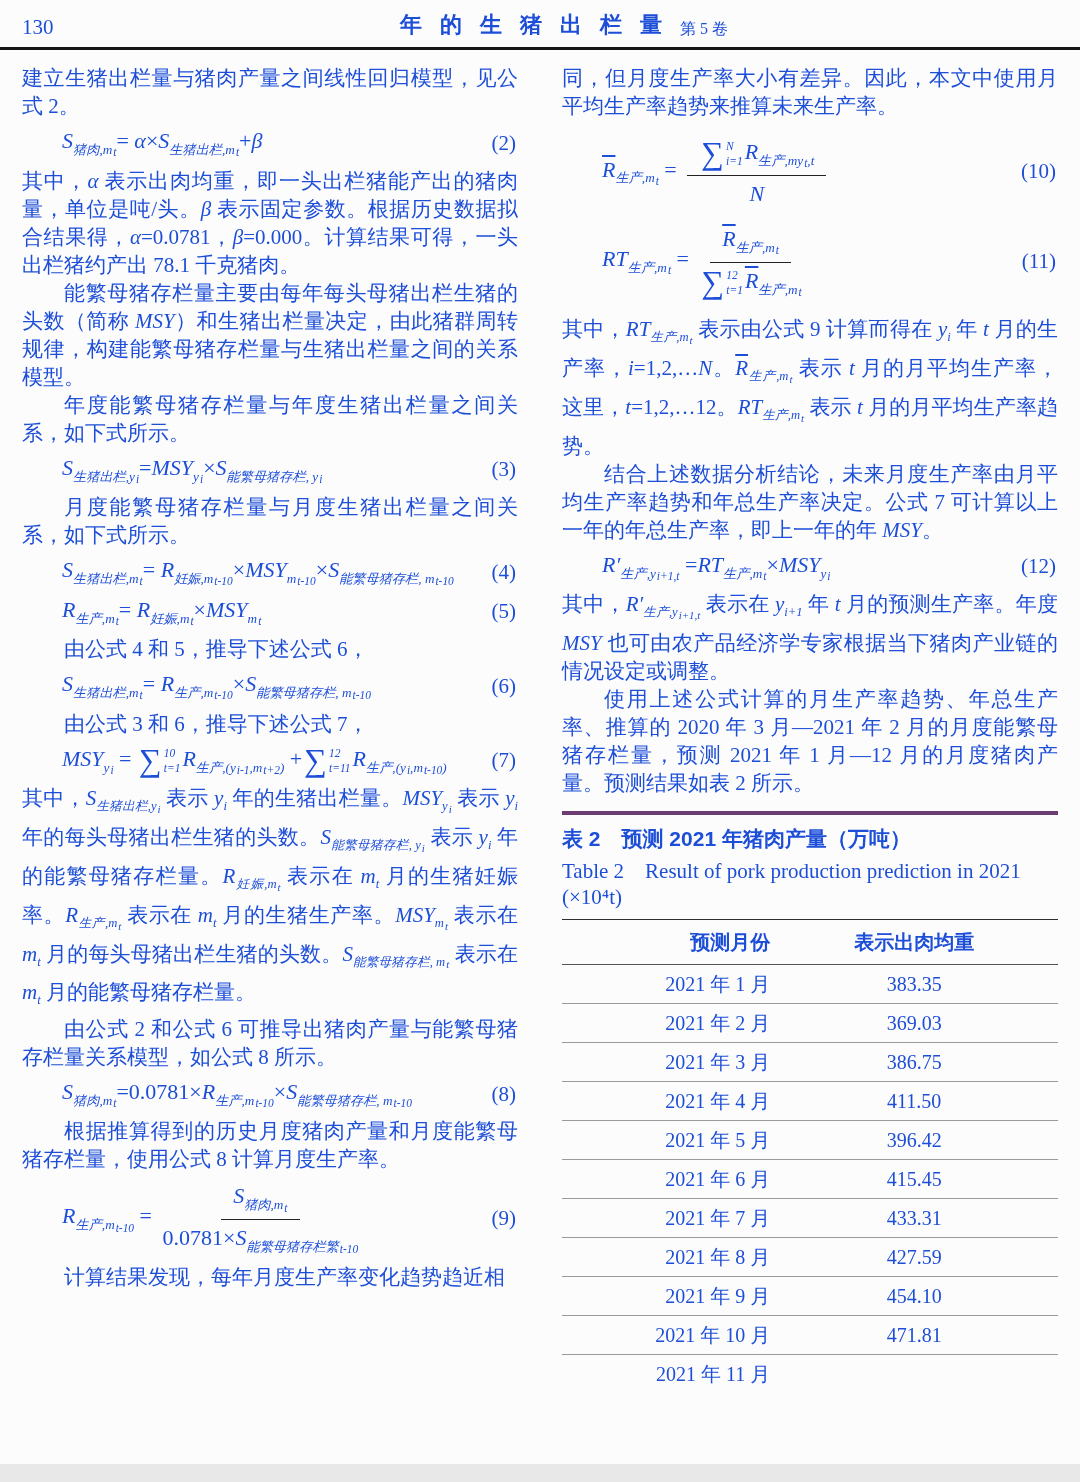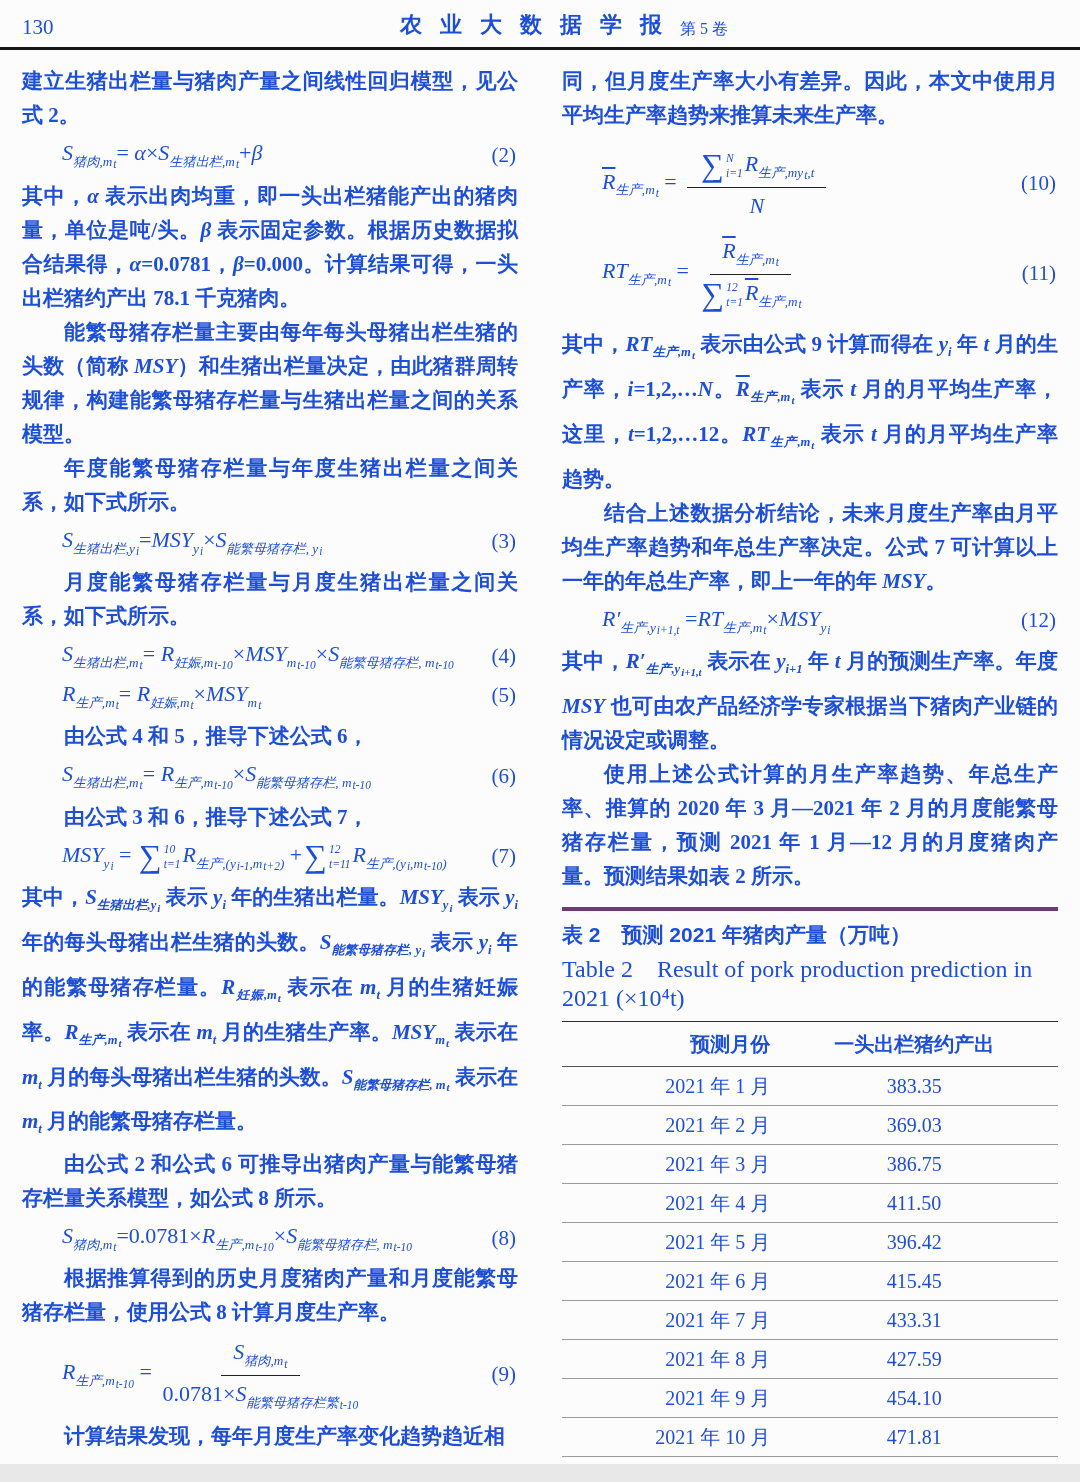--- a/index.html
+++ b/index.html
@@ -16,21 +16,21 @@
   .runhead .pno{font-size:21px;text-align:left;}
   .runhead .jtitle{
     font-family:"Liberation Sans","DejaVu Sans",sans-serif;
     font-weight:600;font-size:22px;letter-spacing:18px;text-align:center;
   }
   .runhead .vol{font-size:16px;text-align:left;}
   
   .columns{display:flex;gap:44px;padding:14px 22px 0;}
   .col{width:496px;}
   .para{
-    margin:0;font-size:21px;line-height:34px;text-align:justify;font-weight:bold;
+    margin:0;font-size:21px;line-height:28px;text-align:justify;
   }
   .ind{text-indent:2em;}
   .subheading{margin:5px 0;font-size:21px;line-height:32px;}
   
   .eq{display:flex;align-items:center;margin:7px 0;}
   .eq .math{flex:1;padding-left:40px;font-size:22px;line-height:1.25;}
   .eq .eqno{font-size:21px;padding-right:2px;}
   .t-n{font-style:normal;}
   .t-i{font-style:italic;}
   .t-s{font-size:0.60em;font-style:italic;vertical-align:-0.42em;}
@@ -44,21 +44,21 @@
     vertical-align:middle;margin:0 5px;text-align:center;}
   .frac .num{border-bottom:1.5px solid #222;padding:2px 12px 4px;}
   .frac .den{padding-top:4px;}
   
   .tbl{margin-top:14px;}
   .rule-thick{height:4px;}
   .cap-cn{
     margin:10px 0 4px;font-family:"Liberation Sans","DejaVu Sans",sans-serif;
     font-weight:700;font-size:21px;
   }
-  .cap-en{margin:0 0 9px;font-size:24px;}
+  .cap-en{margin:0 0 9px;font-size:21px;}
   .thead{
     display:flex;align-items:center;height:44px;
     border-top:1.6px solid #2e2e2e;border-bottom:1.2px solid #555;
     font-family:"Liberation Sans","DejaVu Sans",sans-serif;
     font-weight:600;font-size:20px;
   }
   .trow{
     display:flex;align-items:center;height:38px;
     border-bottom:1px solid #9a9a9a;font-size:20px;
   }
@@ -66,21 +66,21 @@
   .c1{flex:0 0 42%;text-align:right;}
   .c2{flex:1;text-align:center;}
 </style>
 </head>
 <body>
 
 <div class="page">
 
   <header class="runhead">
     <span class="pno">130</span>
-    <span class="jtitle">农业大数据学报</span>
+    <span class="jtitle">年的生猪出栏量</span>
     <span class="vol">第 5 卷</span>
   </header>
 
   <div class="columns">
 
     <div class="col">
       <p class="para"><span class="t-n">建立生猪出栏量与猪肉产量之间线性回归模型，见公式 2。</span></p>
 
       <div class="eq">
         <span class="math"><span class="t-i">S</span><span class="t-s">猪肉,m</span><span class="t-ss">t</span><span class="t-n">= </span><span class="t-i">α</span><span class="t-n">×</span><span class="t-i">S</span><span class="t-s">生猪出栏,m</span><span class="t-ss">t</span><span class="t-n">+</span><span class="t-i">β</span></span>
@@ -196,21 +196,21 @@
       <p class="para"><span class="t-n">其中，</span><span class="t-i">R′</span><span class="t-s">生产,y</span><span class="t-ss">i+1,t</span><span class="t-n"> 表示在 </span><span class="t-i">y</span><span class="t-s">i+1</span><span class="t-n"> 年 </span><span class="t-i">t</span><span class="t-n"> 月的预测生产率。年度 </span><span class="t-i">MSY</span><span class="t-n"> 也可由农产品经济学专家根据当下猪肉产业链的情况设定或调整。</span></p>
       <p class="para ind"><span class="t-n">使用上述公式计算的月生产率趋势、年总生产率、推算的 2020 年 3 月—2021 年 2 月的月度能繁母猪存栏量，预测 2021 年 1 月—12 月的月度猪肉产量。预测结果如表 2 所示。</span></p>
 
       <section class="tbl">
         <div class="rule-thick" style="background: rgb(109, 60, 114);"></div>
         <p class="cap-cn">表 2　预测 2021 年猪肉产量（万吨）</p>
         <p class="cap-en">Table 2　Result of pork production prediction in 2021 (×10⁴t)</p>
 
         <div class="thead">
           <span class="c1">预测月份</span>
-          <span class="c2">一头出栏猪约产出</span>
+          <span class="c2">表示出肉均重</span>
         </div>
 
         <div class="trow">
             <span class="c1">2021 年 1 月</span>
             <span class="c2">383.35</span>
           </div>
         <div class="trow">
             <span class="c1">2021 年 2 月</span>
             <span class="c2">369.03</span>
           </div>

